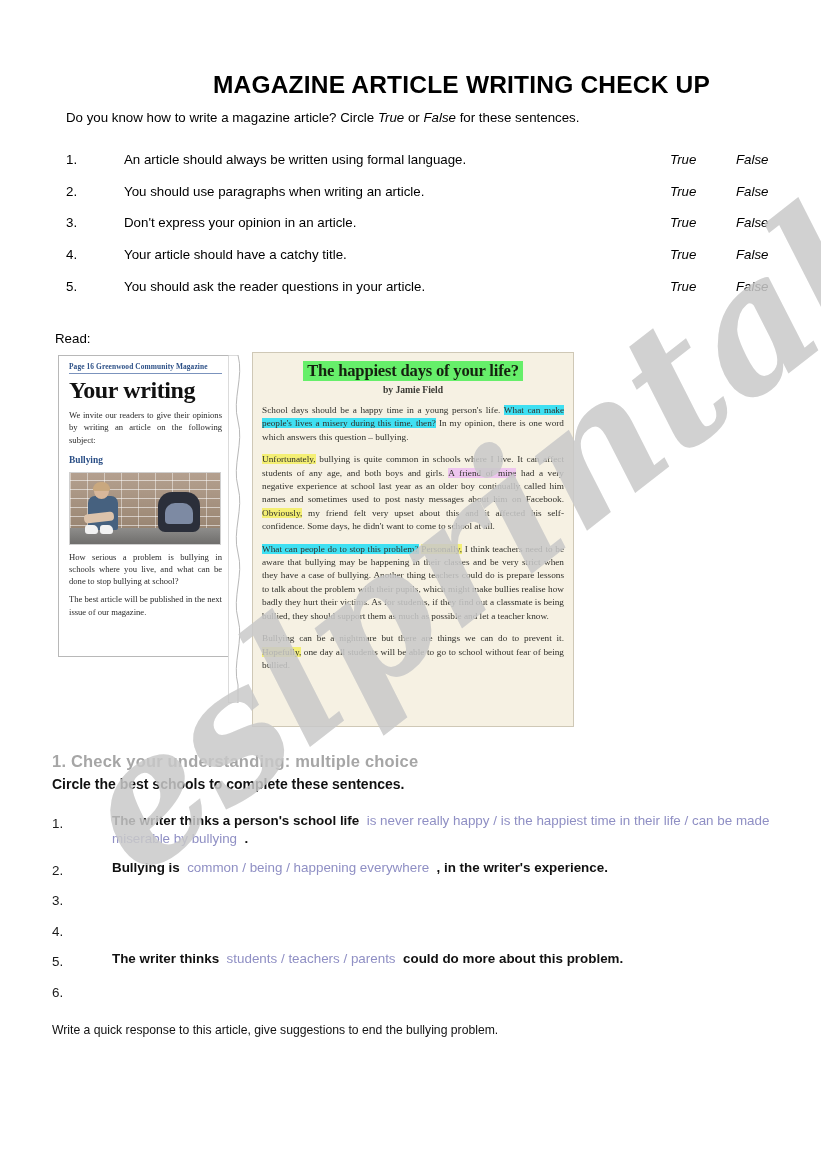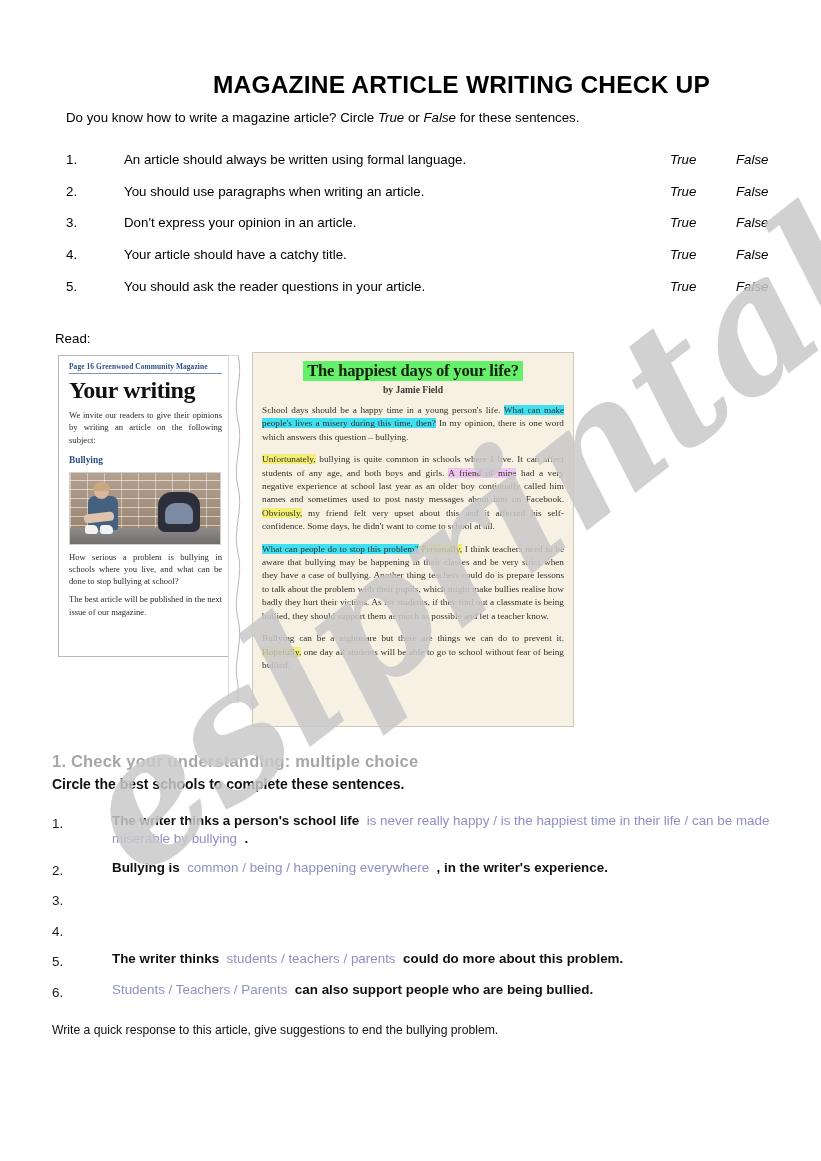--- a/index.html
+++ b/index.html
@@ -404,21 +404,20 @@
     </div>
     <div class="mc-row">
       <span class="mc-num">4.</span>
     </div>
     <div class="mc-row">
       <span class="mc-num">5.</span>
       <div class="mc-body"><span class="mc-stem">The writer thinks&nbsp;&nbsp;</span><span class="mc-opts">students / teachers / parents</span><span class="mc-tail">&nbsp;&nbsp;could do more about this problem.</span></div>
     </div>
     <div class="mc-row">
       <span class="mc-num">6.</span>
-      <div class="mc-body"><span class="mc-opts">Students / Teachers / Parents</span><span class="mc-tail">&nbsp;&nbsp;can also support people who are being bullied.</span></div>
     </div>
   </div>
 
 <div id="footer-line">Write a quick response to this article, give suggestions to end the bullying problem.</div>
 
 <svg id="watermark" viewBox="0 0 821 1161">
   <text class="wm-text" x="140" y="880" font-size="175" transform="rotate(-38 140 880)" fill="#c9c9c9">eslprintables.com</text>
 </svg>
 
 </body></html>

